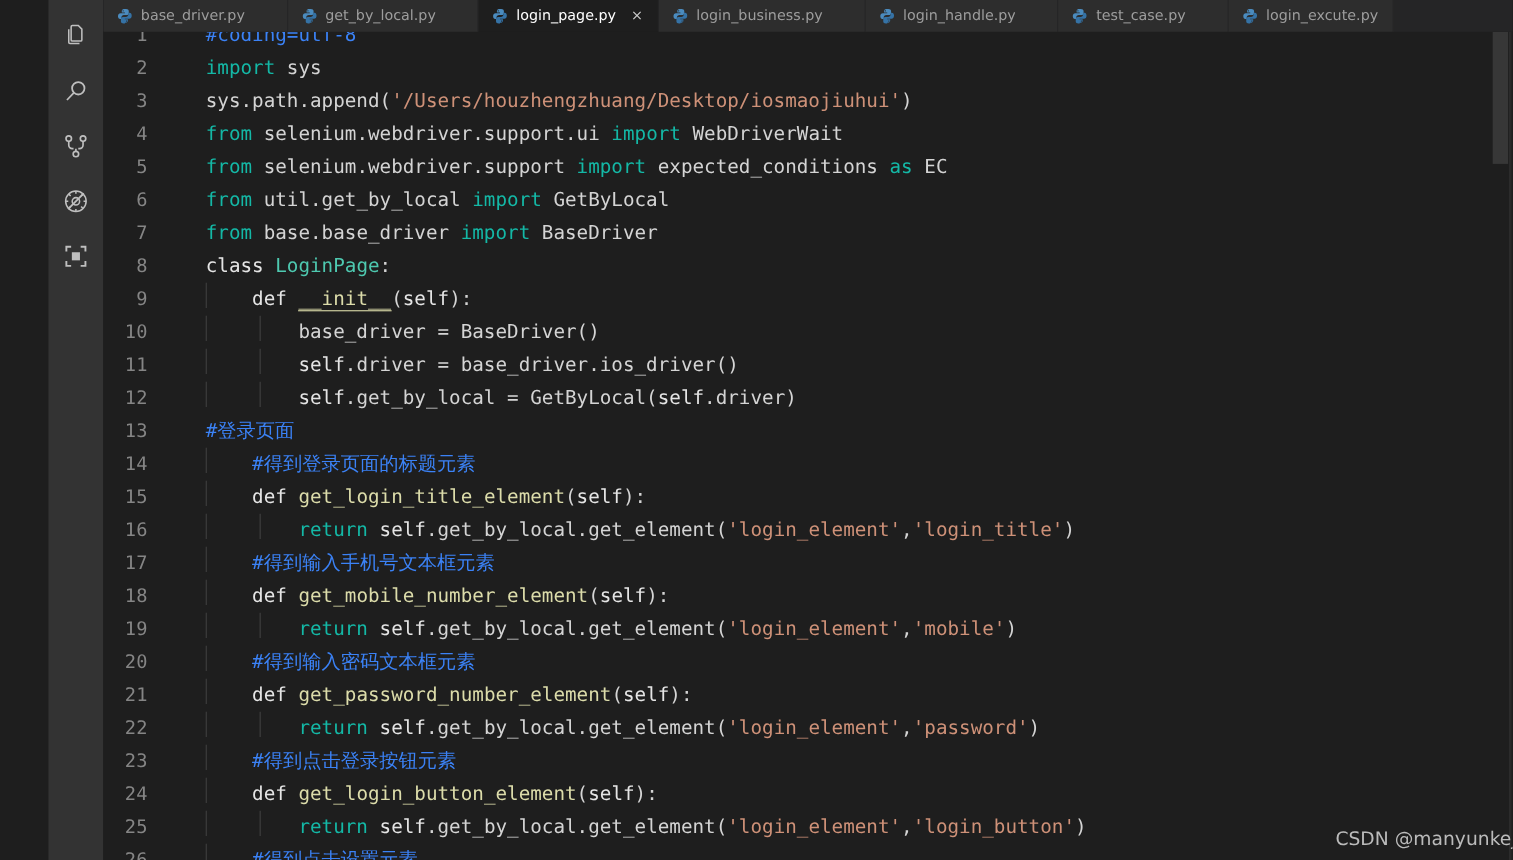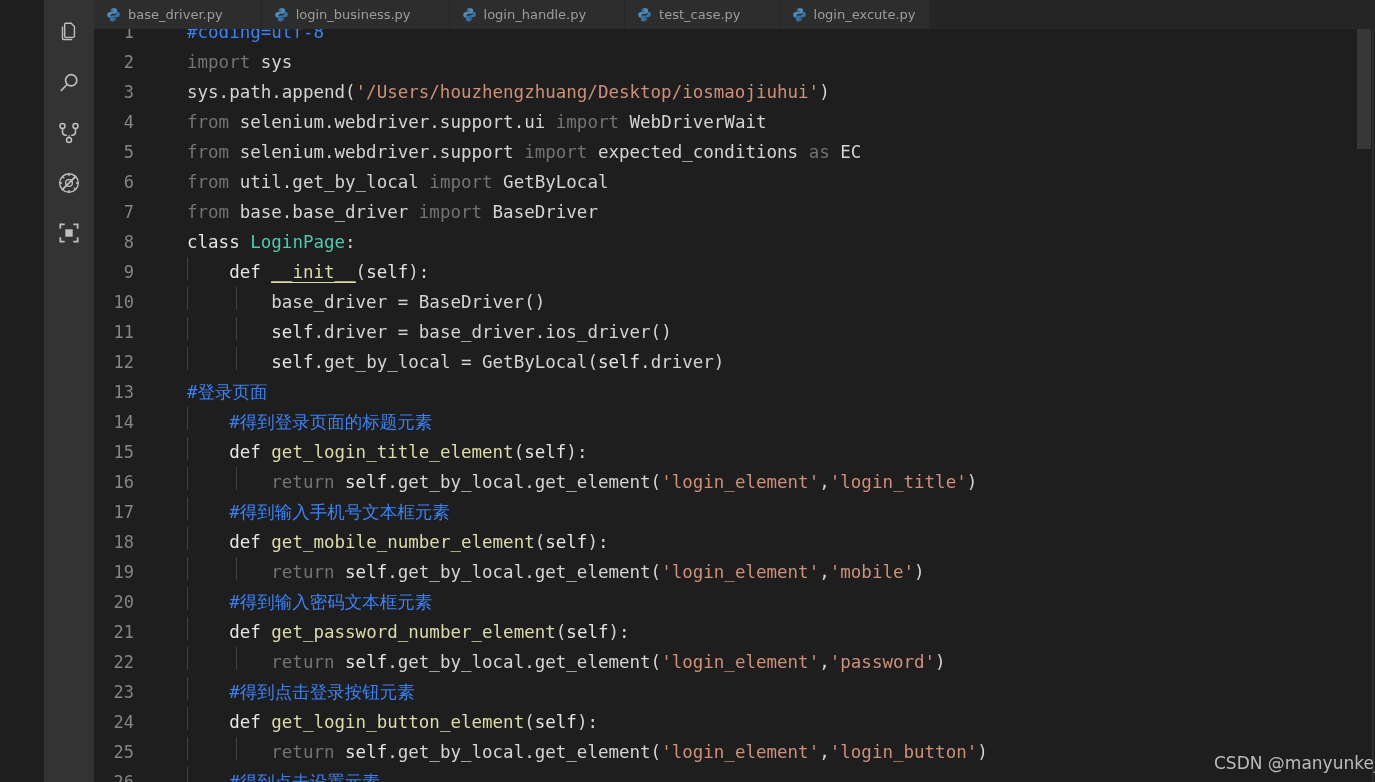--- a/index.html
+++ b/index.html
@@ -149,21 +149,21 @@
     top: -7px;
     height: 30px;
     width: 1px;
     background: #404040;
   }
   .ig1 { left: 41px; }
   .ig2 { left: 90px; }
 
   
   .c-comment  { color: #3b82f6; }
-  .c-kw       { color: #737373; }  
+  .c-kw       { color: #14b8a6; }  
   .c-kw2      { color: #e5e5e5; }  
   .c-class    { color: #4EC9B0; }
   .c-func     { color: #DCDCAA; }
   .c-str      { color: #CE9178; }
   .c-plain    { color: #d4d4d4; }
   .u-line     { border-bottom: 1px solid #DCDCAA; }
 
   
   .scroll-track {
     position: absolute;
@@ -276,20 +276,40 @@
           <span class="tab-label">base_driver.py</span>
           <span class="tab-close">×</span>
         </div>
         <div class="tab">
           <span class="tab-icon">
             <svg width="15" height="15" viewBox="0 0 24 24">
               <path fill="#4B8BBE" d="M11.9 2c-2.6 0-4.3.9-4.3 2.9v2.2h4.5v.8H5.6c-2 0-3.6 1.4-3.6 4.3 0 2.7 1.2 4.4 3.2 4.4h1.8v-2.4c0-2.1 1.6-3.6 3.7-3.6h4c1.7 0 3-1.3 3-3V4.9C17.7 3 16.2 2 13.8 2h-1.9zm-2.4 1.6a.95.95 0 1 1 0 1.9.95.95 0 0 1 0-1.9z"></path>
               <path fill="#3572A5" d="M12.1 22c2.6 0 4.3-.9 4.3-2.9v-2.2h-4.5v-.8h6.5c2 0 3.6-1.4 3.6-4.3 0-2.7-1.2-4.4-3.2-4.4h-1.8v2.4c0 2.1-1.6 3.6-3.7 3.6h-4c-1.7 0-3 1.3-3 3v3.7c0 1.9 1.5 2.9 3.9 2.9h1.9zm2.4-1.6a.95.95 0 1 1 0-1.9.95.95 0 0 1 0 1.9z"></path>
             </svg>
           </span>
+          <span class="tab-label">get_by_local.py</span>
+          <span class="tab-close">×</span>
+        </div>
+        <div class="tab active">
+          <span class="tab-icon">
+            <svg width="15" height="15" viewBox="0 0 24 24">
+              <path fill="#4B8BBE" d="M11.9 2c-2.6 0-4.3.9-4.3 2.9v2.2h4.5v.8H5.6c-2 0-3.6 1.4-3.6 4.3 0 2.7 1.2 4.4 3.2 4.4h1.8v-2.4c0-2.1 1.6-3.6 3.7-3.6h4c1.7 0 3-1.3 3-3V4.9C17.7 3 16.2 2 13.8 2h-1.9zm-2.4 1.6a.95.95 0 1 1 0 1.9.95.95 0 0 1 0-1.9z"></path>
+              <path fill="#3572A5" d="M12.1 22c2.6 0 4.3-.9 4.3-2.9v-2.2h-4.5v-.8h6.5c2 0 3.6-1.4 3.6-4.3 0-2.7-1.2-4.4-3.2-4.4h-1.8v2.4c0 2.1-1.6 3.6-3.7 3.6h-4c-1.7 0-3 1.3-3 3v3.7c0 1.9 1.5 2.9 3.9 2.9h1.9zm2.4-1.6a.95.95 0 1 1 0-1.9.95.95 0 0 1 0 1.9z"></path>
+            </svg>
+          </span>
+          <span class="tab-label">login_page.py</span>
+          <span class="tab-close">×</span>
+        </div>
+        <div class="tab">
+          <span class="tab-icon">
+            <svg width="15" height="15" viewBox="0 0 24 24">
+              <path fill="#4B8BBE" d="M11.9 2c-2.6 0-4.3.9-4.3 2.9v2.2h4.5v.8H5.6c-2 0-3.6 1.4-3.6 4.3 0 2.7 1.2 4.4 3.2 4.4h1.8v-2.4c0-2.1 1.6-3.6 3.7-3.6h4c1.7 0 3-1.3 3-3V4.9C17.7 3 16.2 2 13.8 2h-1.9zm-2.4 1.6a.95.95 0 1 1 0 1.9.95.95 0 0 1 0-1.9z"></path>
+              <path fill="#3572A5" d="M12.1 22c2.6 0 4.3-.9 4.3-2.9v-2.2h-4.5v-.8h6.5c2 0 3.6-1.4 3.6-4.3 0-2.7-1.2-4.4-3.2-4.4h-1.8v2.4c0 2.1-1.6 3.6-3.7 3.6h-4c-1.7 0-3 1.3-3 3v3.7c0 1.9 1.5 2.9 3.9 2.9h1.9zm2.4-1.6a.95.95 0 1 1 0-1.9.95.95 0 0 1 0 1.9z"></path>
+            </svg>
+          </span>
           <span class="tab-label">login_business.py</span>
           <span class="tab-close">×</span>
         </div>
         <div class="tab">
           <span class="tab-icon">
             <svg width="15" height="15" viewBox="0 0 24 24">
               <path fill="#4B8BBE" d="M11.9 2c-2.6 0-4.3.9-4.3 2.9v2.2h4.5v.8H5.6c-2 0-3.6 1.4-3.6 4.3 0 2.7 1.2 4.4 3.2 4.4h1.8v-2.4c0-2.1 1.6-3.6 3.7-3.6h4c1.7 0 3-1.3 3-3V4.9C17.7 3 16.2 2 13.8 2h-1.9zm-2.4 1.6a.95.95 0 1 1 0 1.9.95.95 0 0 1 0-1.9z"></path>
               <path fill="#3572A5" d="M12.1 22c2.6 0 4.3-.9 4.3-2.9v-2.2h-4.5v-.8h6.5c2 0 3.6-1.4 3.6-4.3 0-2.7-1.2-4.4-3.2-4.4h-1.8v2.4c0 2.1-1.6 3.6-3.7 3.6h-4c-1.7 0-3 1.3-3 3v3.7c0 1.9 1.5 2.9 3.9 2.9h1.9zm2.4-1.6a.95.95 0 1 1 0-1.9.95.95 0 0 1 0 1.9z"></path>
             </svg>
           </span>

